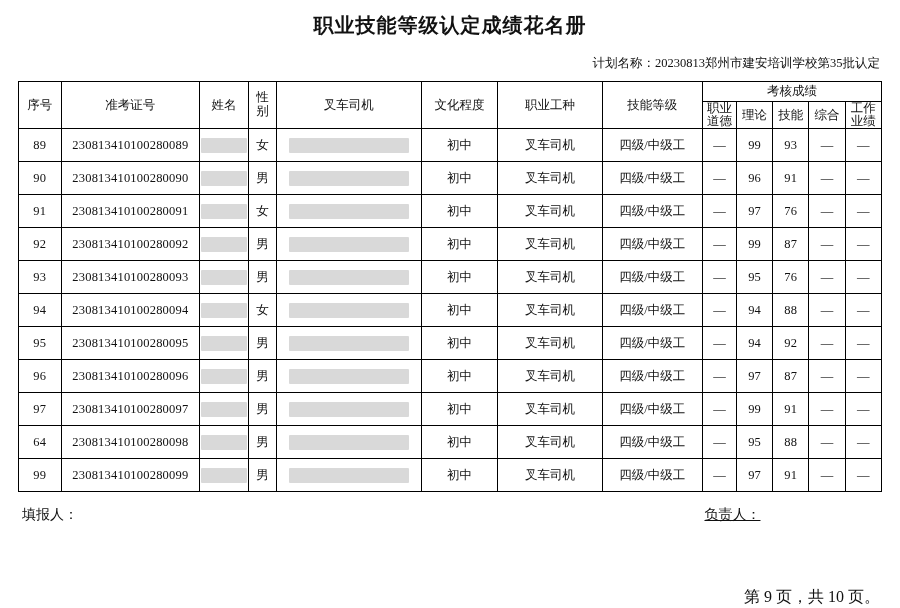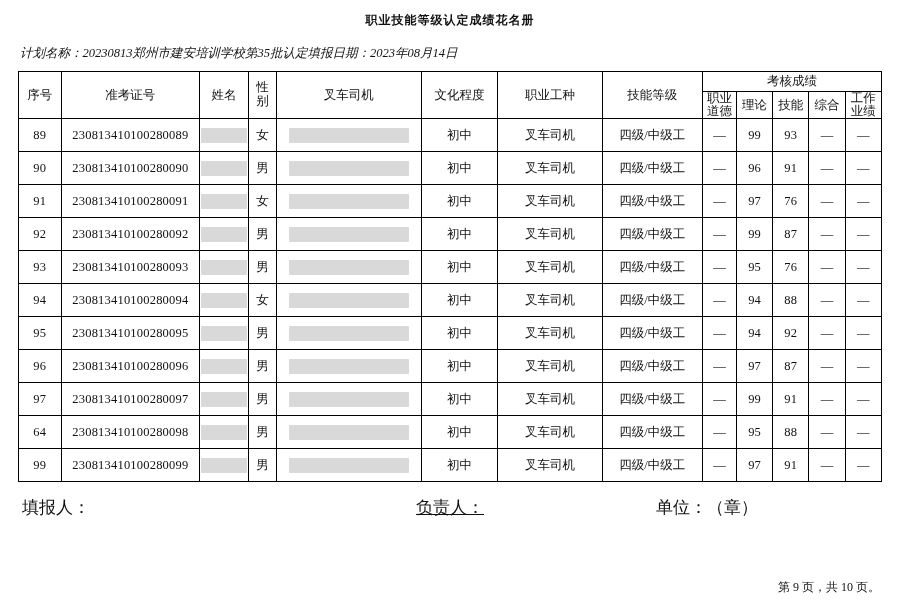--- a/index.html
+++ b/index.html
@@ -14,34 +14,33 @@
     overflow: hidden;
   }
   .page {
     width: 900px;
     height: 608px;
     padding: 10px 18px 6px 18px;
     position: relative;
   }
   .doc-title {
     text-align: center;
-    font-size: 12px;
+    font-size: 20px;
     font-weight: bold;
     letter-spacing: 1px;
     margin: 2px 0 16px 0;
     font-family: "Liberation Sans", "DejaVu Sans", sans-serif;
   }
   .meta-row {
     display: flex;
-    justify-content: flex-start;
+    justify-content: flex-end;
     align-items: baseline;
     font-size: 12.5px;
     margin-bottom: 9px;
     padding: 0 2px;
-    font-style: italic;
   }
   .meta-left { white-space: nowrap; }
   .meta-right { white-space: nowrap; }
   .meta-row.second { margin-bottom: 13px; }
 
   table.grid {
     width: 100%;
     border-collapse: collapse;
     table-layout: fixed;
   }
@@ -75,48 +74,45 @@
     height: 15px;
     border-radius: 1px;
     vertical-align: middle;
   }
   .redact.name { width: 46px; }
   .redact.id-long { width: 120px; }
   .dash { font-size: 12.5px; }
 
   .footer-row {
     display: flex;
-    font-size: 17px;
+    font-size: 14px;
     margin-top: 14px;
     padding: 0 4px;
     justify-content: space-between;
   }
   .footer-row .f1 { width: 33%; text-align: left; }
   .footer-row .f2 { width: 34%; text-align: center; text-decoration: underline; }
   .footer-row .f3 { width: 33%; text-align: right; padding-right: 120px; }
   .page-num {
     position: absolute;
     right: 20px;
-    bottom: 12px;
-    font-size: 12px;
+    bottom: 0;
+    font-size: 16px;
   }
 </style>
 </head>
 <body>
 
 <div class="page">
 
   <div class="doc-title">职业技能等级认定成绩花名册</div>
 
   <div class="meta-row">
     <div class="meta-left">
       <span>计划名称：</span><span>20230813郑州市建安培训学校第35批认定</span>
-    </div>
-    <div class="meta-right">
-      <span>填报日期：</span><span>2023年08月14日</span>
     </div>
   </div>
 
 
   <table class="grid">
     <colgroup>
       <col style="width:40px">
       <col style="width:130px">
       <col style="width:46px">
       <col style="width:26px">
@@ -315,18 +311,17 @@
           <td class="row-cell mono-num">91</td>
           <td class="row-cell dash">—</td>
           <td class="row-cell dash">—</td>
         </tr>
       </tbody>
   </table>
 
   <div class="footer-row">
     <div class="f1">填报人：</div>
     <div class="f2">负责人：</div>
-    <div class="f3">单位：（章）</div>
   </div>
 
   <div class="page-num">第 9 页，共 10 页。</div>
 
 </div>
 
 </body></html>

